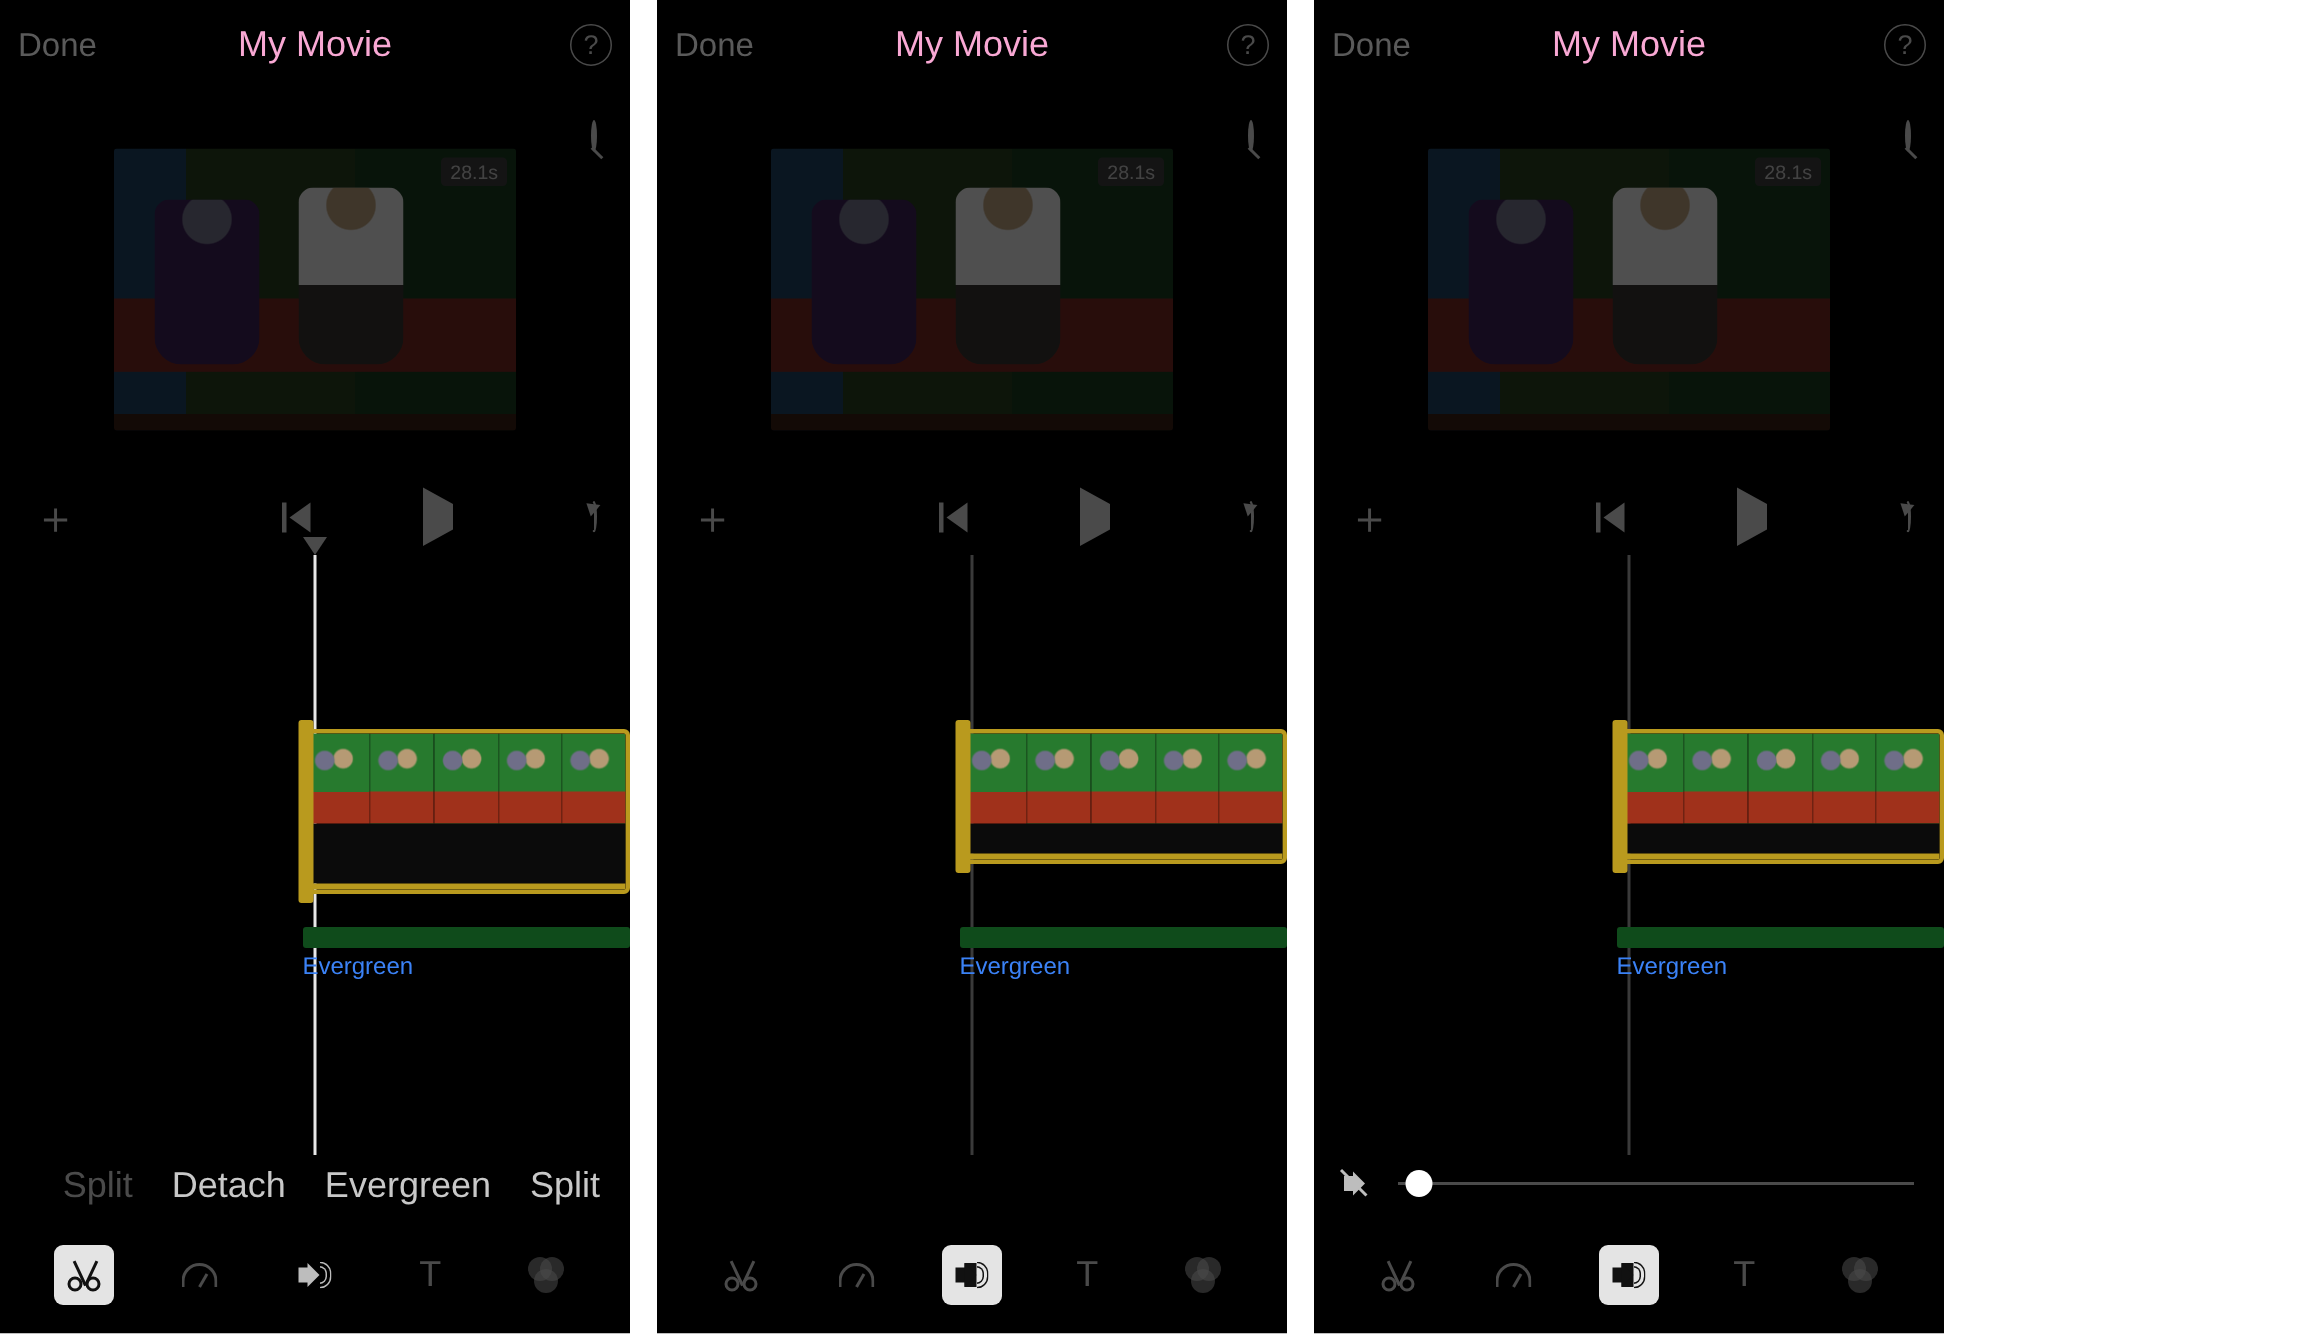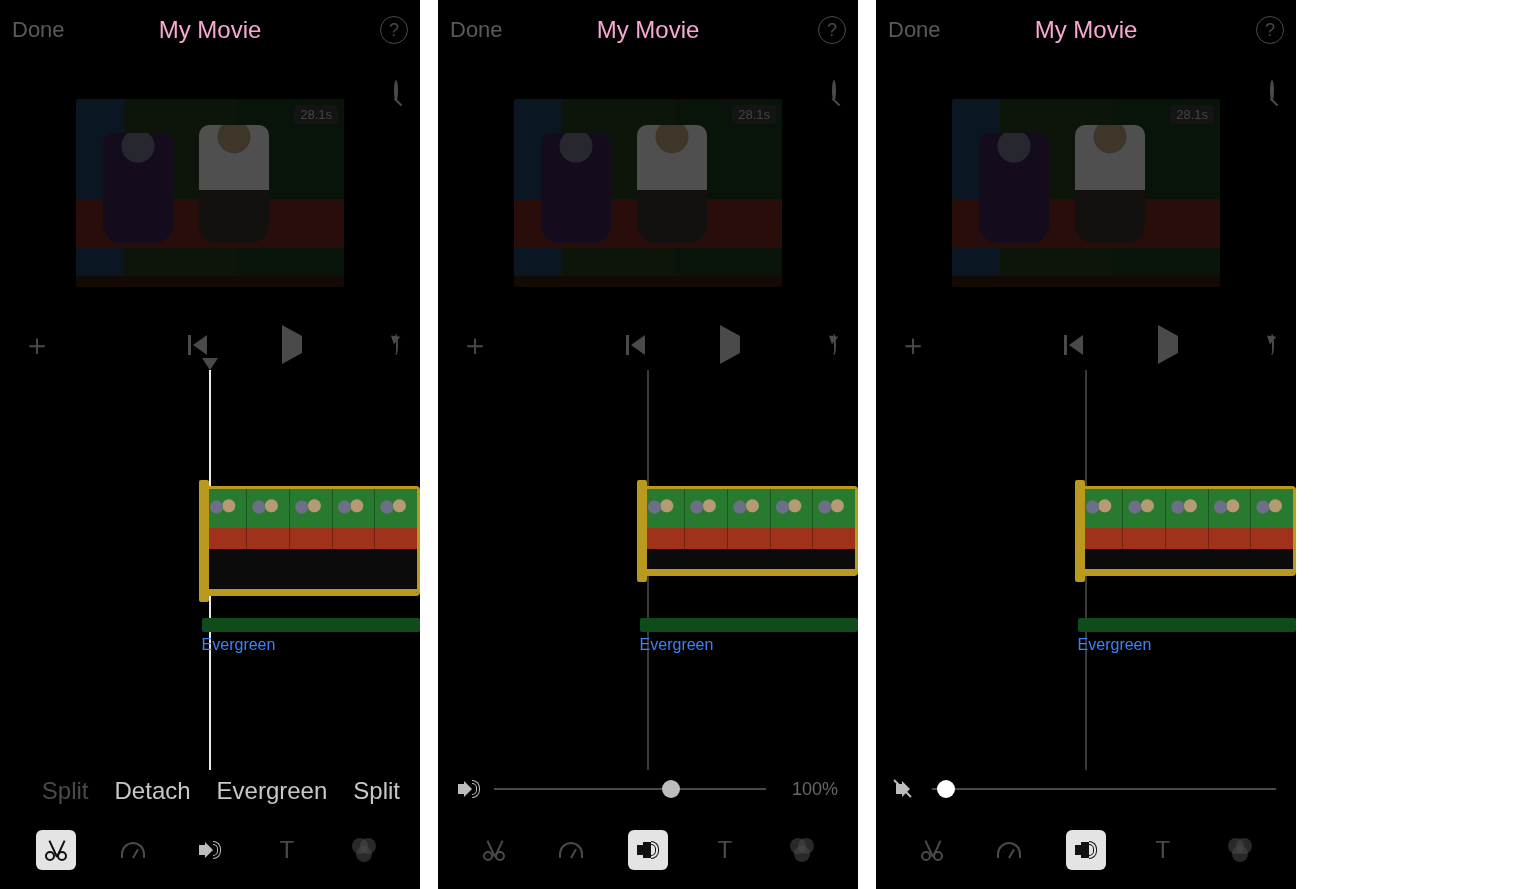--- a/index.html
+++ b/index.html
@@ -224,32 +224,20 @@
             <div class="tcell"></div>
           </div>
         <div class="body"></div>
           <div class="bot"></div>
       </div>
       <div class="trimL"></div>
     </div>
     <div class="audioTrack"></div>
     <div class="audioLabel">Evergreen</div>
   </div>
-  <div class="volrow">
-    <span class="spk">
-        <span class="box"></span>
-        <span class="cone"></span>
-        <span class="w1"></span>
-        <span class="w2"></span>
-      </span>
-    <div class="track">
-        <span class="knob" style="left:65%"></span>
-      </div>
-    <span class="pct">100%</span>
-  </div>
   <div class="toolbar">
     <span class="tbtn">
         <span class="scissors">
           <span class="bl1"></span>
           <span class="bl2"></span>
         </span>
       </span>
     <span class="tbtn">
         <span class="gauge"></span>
       </span>

